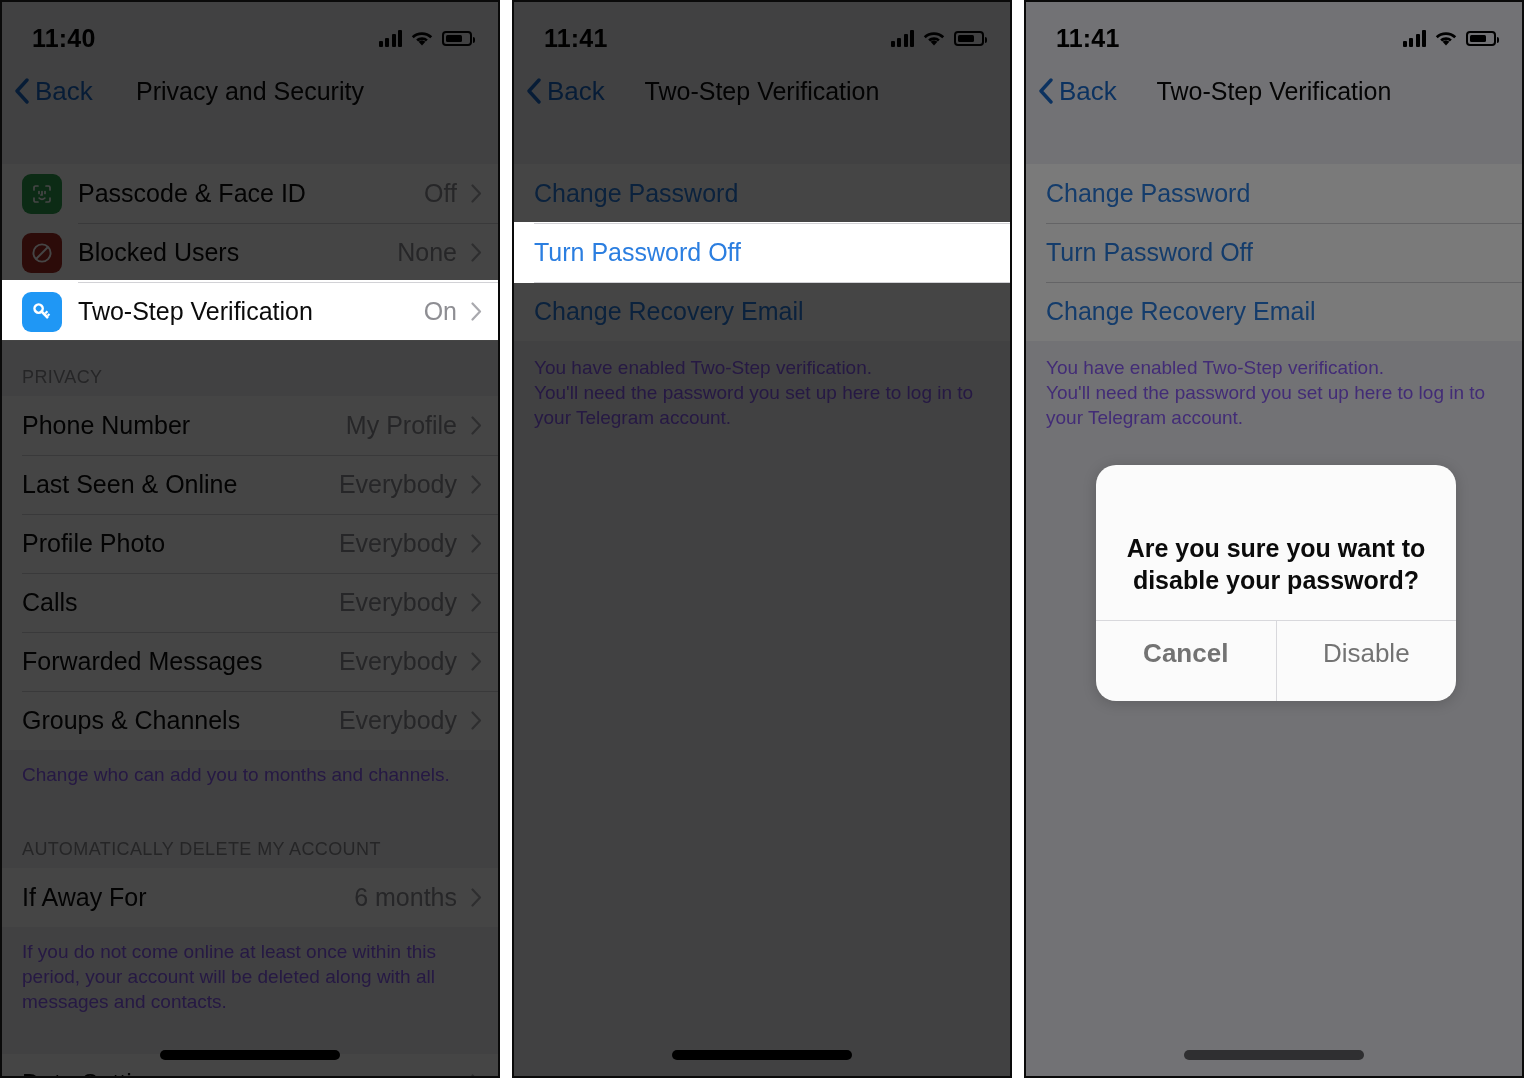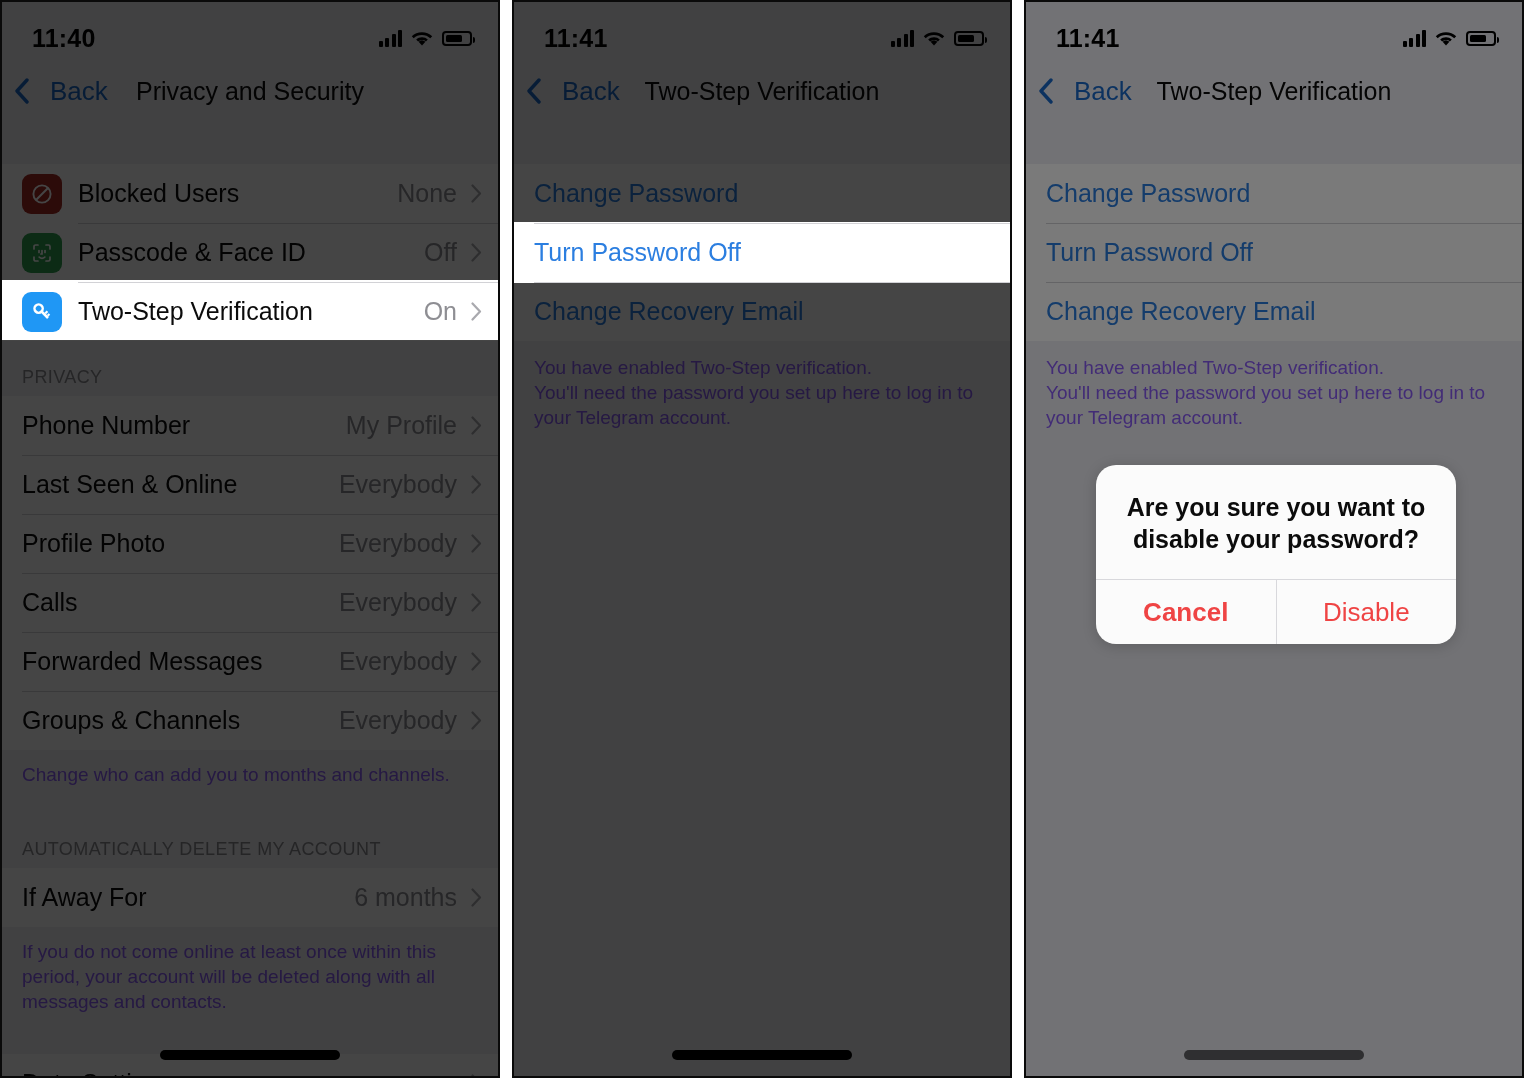--- a/index.html
+++ b/index.html
@@ -53,21 +53,21 @@
   .batt{position:relative;width:30px;height:15px;border:2px solid #000;border-radius:4px;box-sizing:border-box;}
   .batt::after{content:"";position:absolute;right:-5px;top:4px;width:2.5px;height:6px;background:#000;border-radius:0 2px 2px 0;}
   .batt i{position:absolute;left:2px;top:2px;bottom:2px;width:62%;background:#000;border-radius:1.5px;display:block;}
 
   
   .navbar{
     height:62px;flex:0 0 62px;position:relative;
     display:flex;align-items:center;
   }
   .backbtn{
-    display:flex;align-items:center;gap:20px;
+    display:flex;align-items:center;gap:5px;
     padding-left:12px;color:#1b6ac9;font-size:26px;
   }
   .chev-back{width:16px;height:26px;}
   .navtitle{
     position:absolute;left:0;right:0;text-align:center;
     font-size:25px;font-weight:400;color:#0b0b0b;pointer-events:none;
   }
 
   
   .listarea{flex:1 1 auto;position:relative;}
@@ -117,27 +117,27 @@
   .alert{
     position:absolute;
     left:70px;top:463px;width:360px;
     background:#fbfbfb;border-radius:20px;
     z-index:20;
     box-shadow:0 2px 14px rgba(0,0,0,.18);
     overflow:hidden;
   }
   .alerttitle{
     padding:26px 26px 24px;
-    text-align:center;font-size:25px;font-weight:700;color:#0b0b0b;line-height:1.28;
+    text-align:center;font-size:25px;font-weight:700;color:#0b0b0b;line-height:1.28;margin-top:41px;
   }
   .alertbtns{display:flex;border-top:1px solid #d8d8dc;}
   .alertbtn{
     flex:1 1 50%;text-align:center;
-    padding:17px 0 16px;
-    font-size:26px;color:#ef4444;
+    padding:17px 0 32px;
+    font-size:26px;color:#737373;
   }
   .alertbtn.bold{font-weight:700;}
   .alertbtn + .alertbtn{border-left:1px solid #d8d8dc;}
 </style>
 </head>
 <body>
 
 <div class="stage">
 
   <div class="panel">
@@ -175,34 +175,20 @@
             </span>
             <span>Back</span>
           </div>
           <div class="navtitle">Privacy and Security</div>
         </div>
 
         <div class="listarea">
           <div class="gap"></div>
 
           <div class="grp">
-
-            <div class="row indent">
-              <span class="rowicon" style="background:#a32b24;">
-                <svg viewBox="0 0 24 24" width="24" height="24">
-                    <circle cx="12" cy="12" r="8.6" fill="none" stroke="#fff" stroke-width="1.9"></circle>
-                    <line x1="6" y1="18" x2="18" y2="6" stroke="#fff" stroke-width="1.9"></line>
-                  </svg>
-              </span>
-              <span class="rowlabel">Blocked Users</span>
-              <span class="rowvalue">None</span>
-              <span class="chev"><svg viewBox="0 0 11 19" width="11" height="19">
-                    <path d="M1.5 1.5 9 9.5 1.5 17.5" fill="none" stroke="#a9a9ae" stroke-width="2.2" stroke-linecap="round" stroke-linejoin="round"></path>
-                  </svg></span>
-            </div>
 
             <div class="row indent">
               <span class="rowicon" style="background:#2d9e4e;">
                 <svg viewBox="0 0 24 24" width="24" height="24" fill="none" stroke="#fff" stroke-width="1.7" stroke-linecap="round">
                   <path d="M4 8V5.6A1.6 1.6 0 0 1 5.6 4H8"></path>
                     <path d="M16 4h2.4A1.6 1.6 0 0 1 20 5.6V8"></path>
                   <path d="M20 16v2.4a1.6 1.6 0 0 1-1.6 1.6H16"></path>
                     <path d="M8 20H5.6A1.6 1.6 0 0 1 4 18.4V16"></path>
                   <path d="M9 9.6v1.8"></path>
                     <path d="M15 9.6v1.8"></path>
@@ -211,20 +197,34 @@
                 </svg>
               </span>
               <span class="rowlabel">Passcode &amp; Face ID</span>
               <span class="rowvalue">Off</span>
               <span class="chev"><svg viewBox="0 0 11 19" width="11" height="19">
                     <path d="M1.5 1.5 9 9.5 1.5 17.5" fill="none" stroke="#a9a9ae" stroke-width="2.2" stroke-linecap="round" stroke-linejoin="round"></path>
                   </svg></span>
             </div>
 
             <div class="row indent">
+              <span class="rowicon" style="background:#a32b24;">
+                <svg viewBox="0 0 24 24" width="24" height="24">
+                    <circle cx="12" cy="12" r="8.6" fill="none" stroke="#fff" stroke-width="1.9"></circle>
+                    <line x1="6" y1="18" x2="18" y2="6" stroke="#fff" stroke-width="1.9"></line>
+                  </svg>
+              </span>
+              <span class="rowlabel">Blocked Users</span>
+              <span class="rowvalue">None</span>
+              <span class="chev"><svg viewBox="0 0 11 19" width="11" height="19">
+                    <path d="M1.5 1.5 9 9.5 1.5 17.5" fill="none" stroke="#a9a9ae" stroke-width="2.2" stroke-linecap="round" stroke-linejoin="round"></path>
+                  </svg></span>
+            </div>
+
+            <div class="row indent">
               <span class="rowicon" style="background:#1f97f5;">
                 <svg viewBox="0 0 24 24" width="24" height="24">
                     <g transform="rotate(-45 12 12)">
                       <circle cx="12" cy="7.2" r="4.1" fill="none" stroke="#fff" stroke-width="2.5"></circle>
                       <rect x="10.7" y="10.5" width="2.6" height="10" fill="#fff"></rect>
                       <rect x="13.3" y="14.2" width="3.1" height="2.2" fill="#fff"></rect>
                       <rect x="13.3" y="17.6" width="2.6" height="2.1" fill="#fff"></rect>
                     </g>
                   </svg>
               </span>

